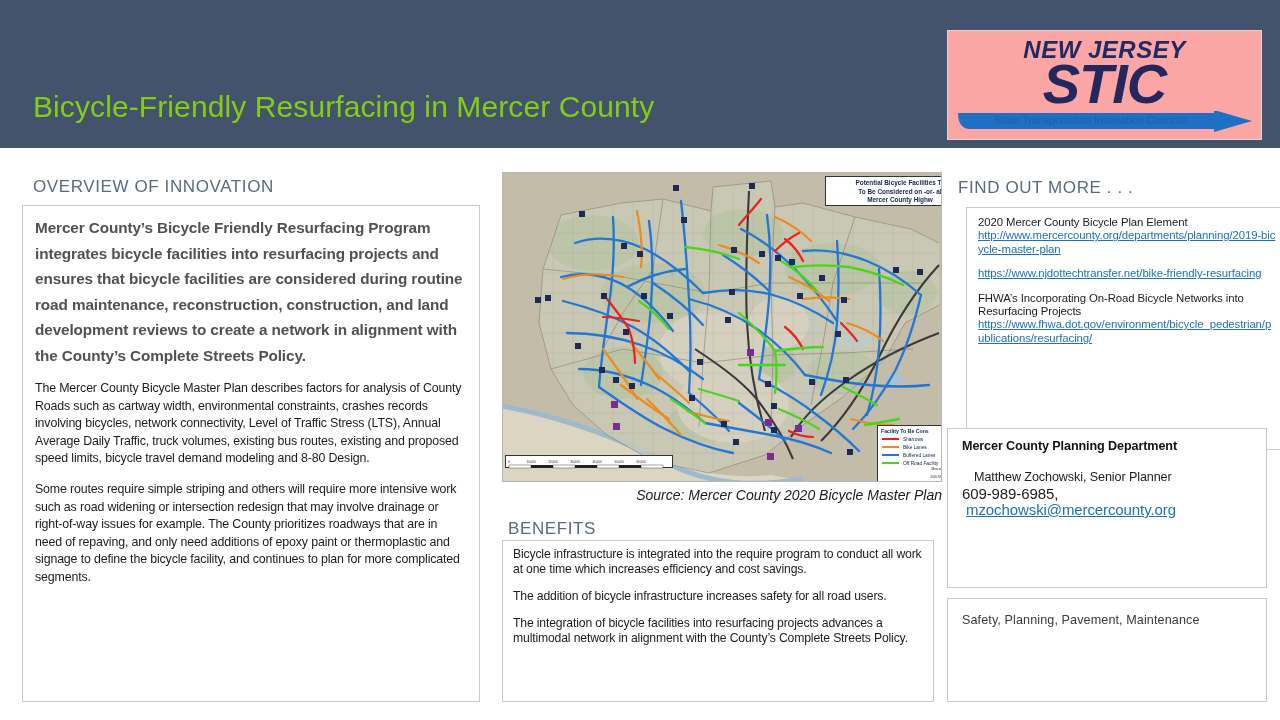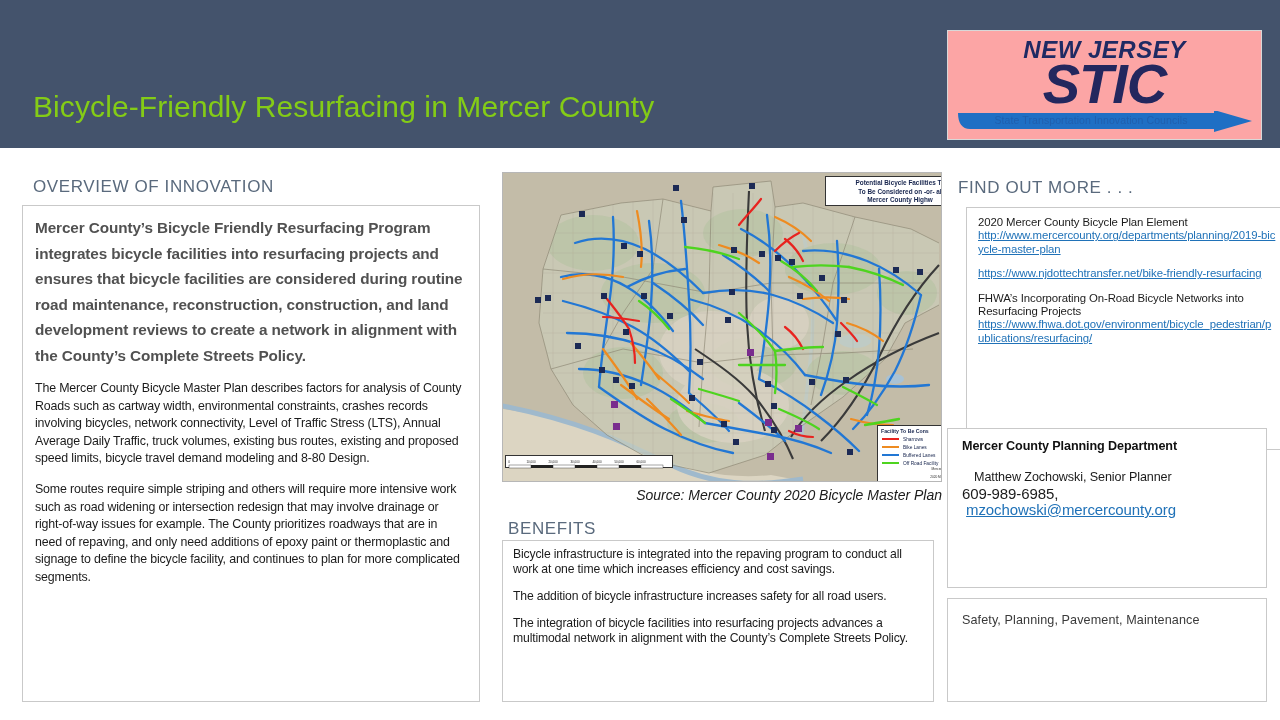--- a/index.html
+++ b/index.html
@@ -530,21 +530,21 @@
         <text x="135" y="4.4">60,000</text>
       </g>
     </svg>
   </div>
 </div>
 
 <div id="map-caption">Source: Mercer County 2020 Bicycle Master Plan</div>
 
 <div class="sec-head" id="ben-head">BENEFITS</div>
 <div class="box" id="ben-box">
-  <p class="ben-p">Bicycle infrastructure is integrated into the repaving program to conduct all work at one time which increases efficiency and cost savings.</p>
+  <p class="ben-p">Bicycle infrastructure is integrated into the require program to conduct all work at one time which increases efficiency and cost savings.</p>
   <p class="ben-p">The addition of bicycle infrastructure increases safety for all road users.</p>
   <p class="ben-p">The integration of bicycle facilities into resurfacing projects advances a multimodal network in alignment with the County’s Complete Streets Policy.</p>
 </div>
 
 <div class="sec-head" id="fom-head">FIND OUT MORE . . .</div>
 <div class="box" id="fom-box">
   <div class="ref-blk">
     <div class="ref-title">2020  Mercer County Bicycle Plan Element</div>
     <a class="ref-url">http://www.mercercounty.org/departments/planning/2019-bicycle-master-plan</a>
   </div>

